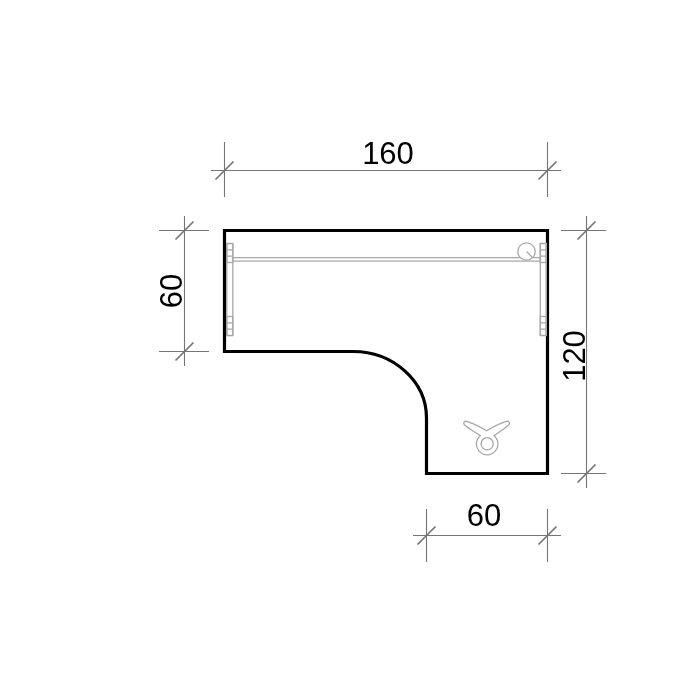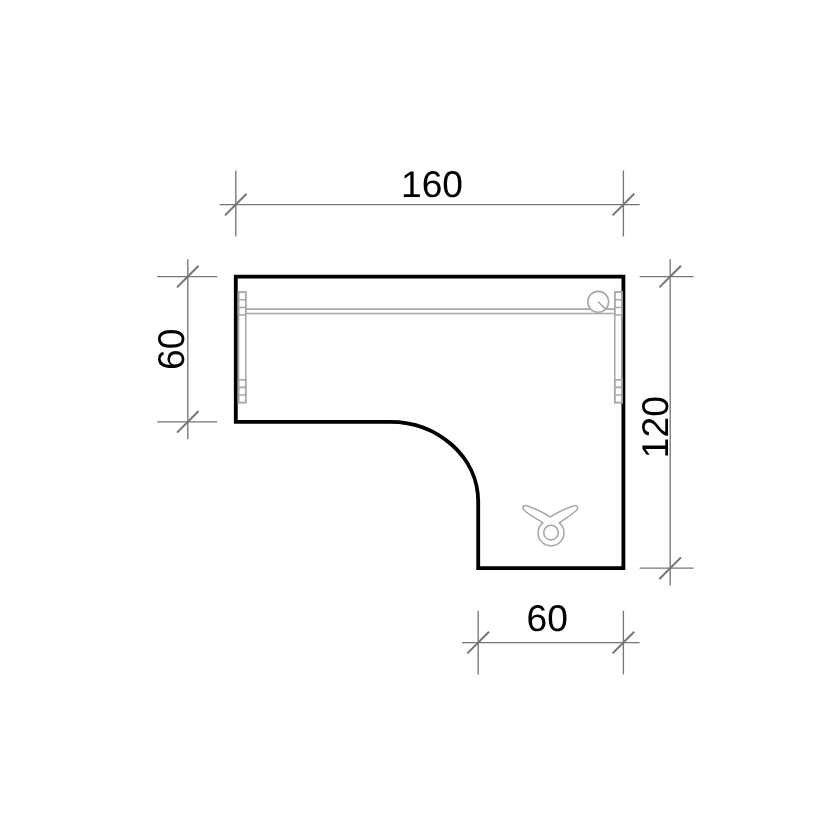--- a/index.html
+++ b/index.html
@@ -7,20 +7,21 @@
     padding: 0;
     width: 700px;
     height: 700px;
     background: var(--c-background, #ffffff);
     overflow: hidden;
   }
   .canvas-wrap {
     width: 592px;
     height: 700px;
     position: relative;
+    padding-left: 28px;
   }
   svg { display: block; }
   .outline {
     stroke: var(--c-outline, #000);
     stroke-width: 3.2;
     fill: #ffffff;
     stroke-linejoin: miter;
   }
   .detail {
     stroke: var(--c-detail, #a8a8a8);

